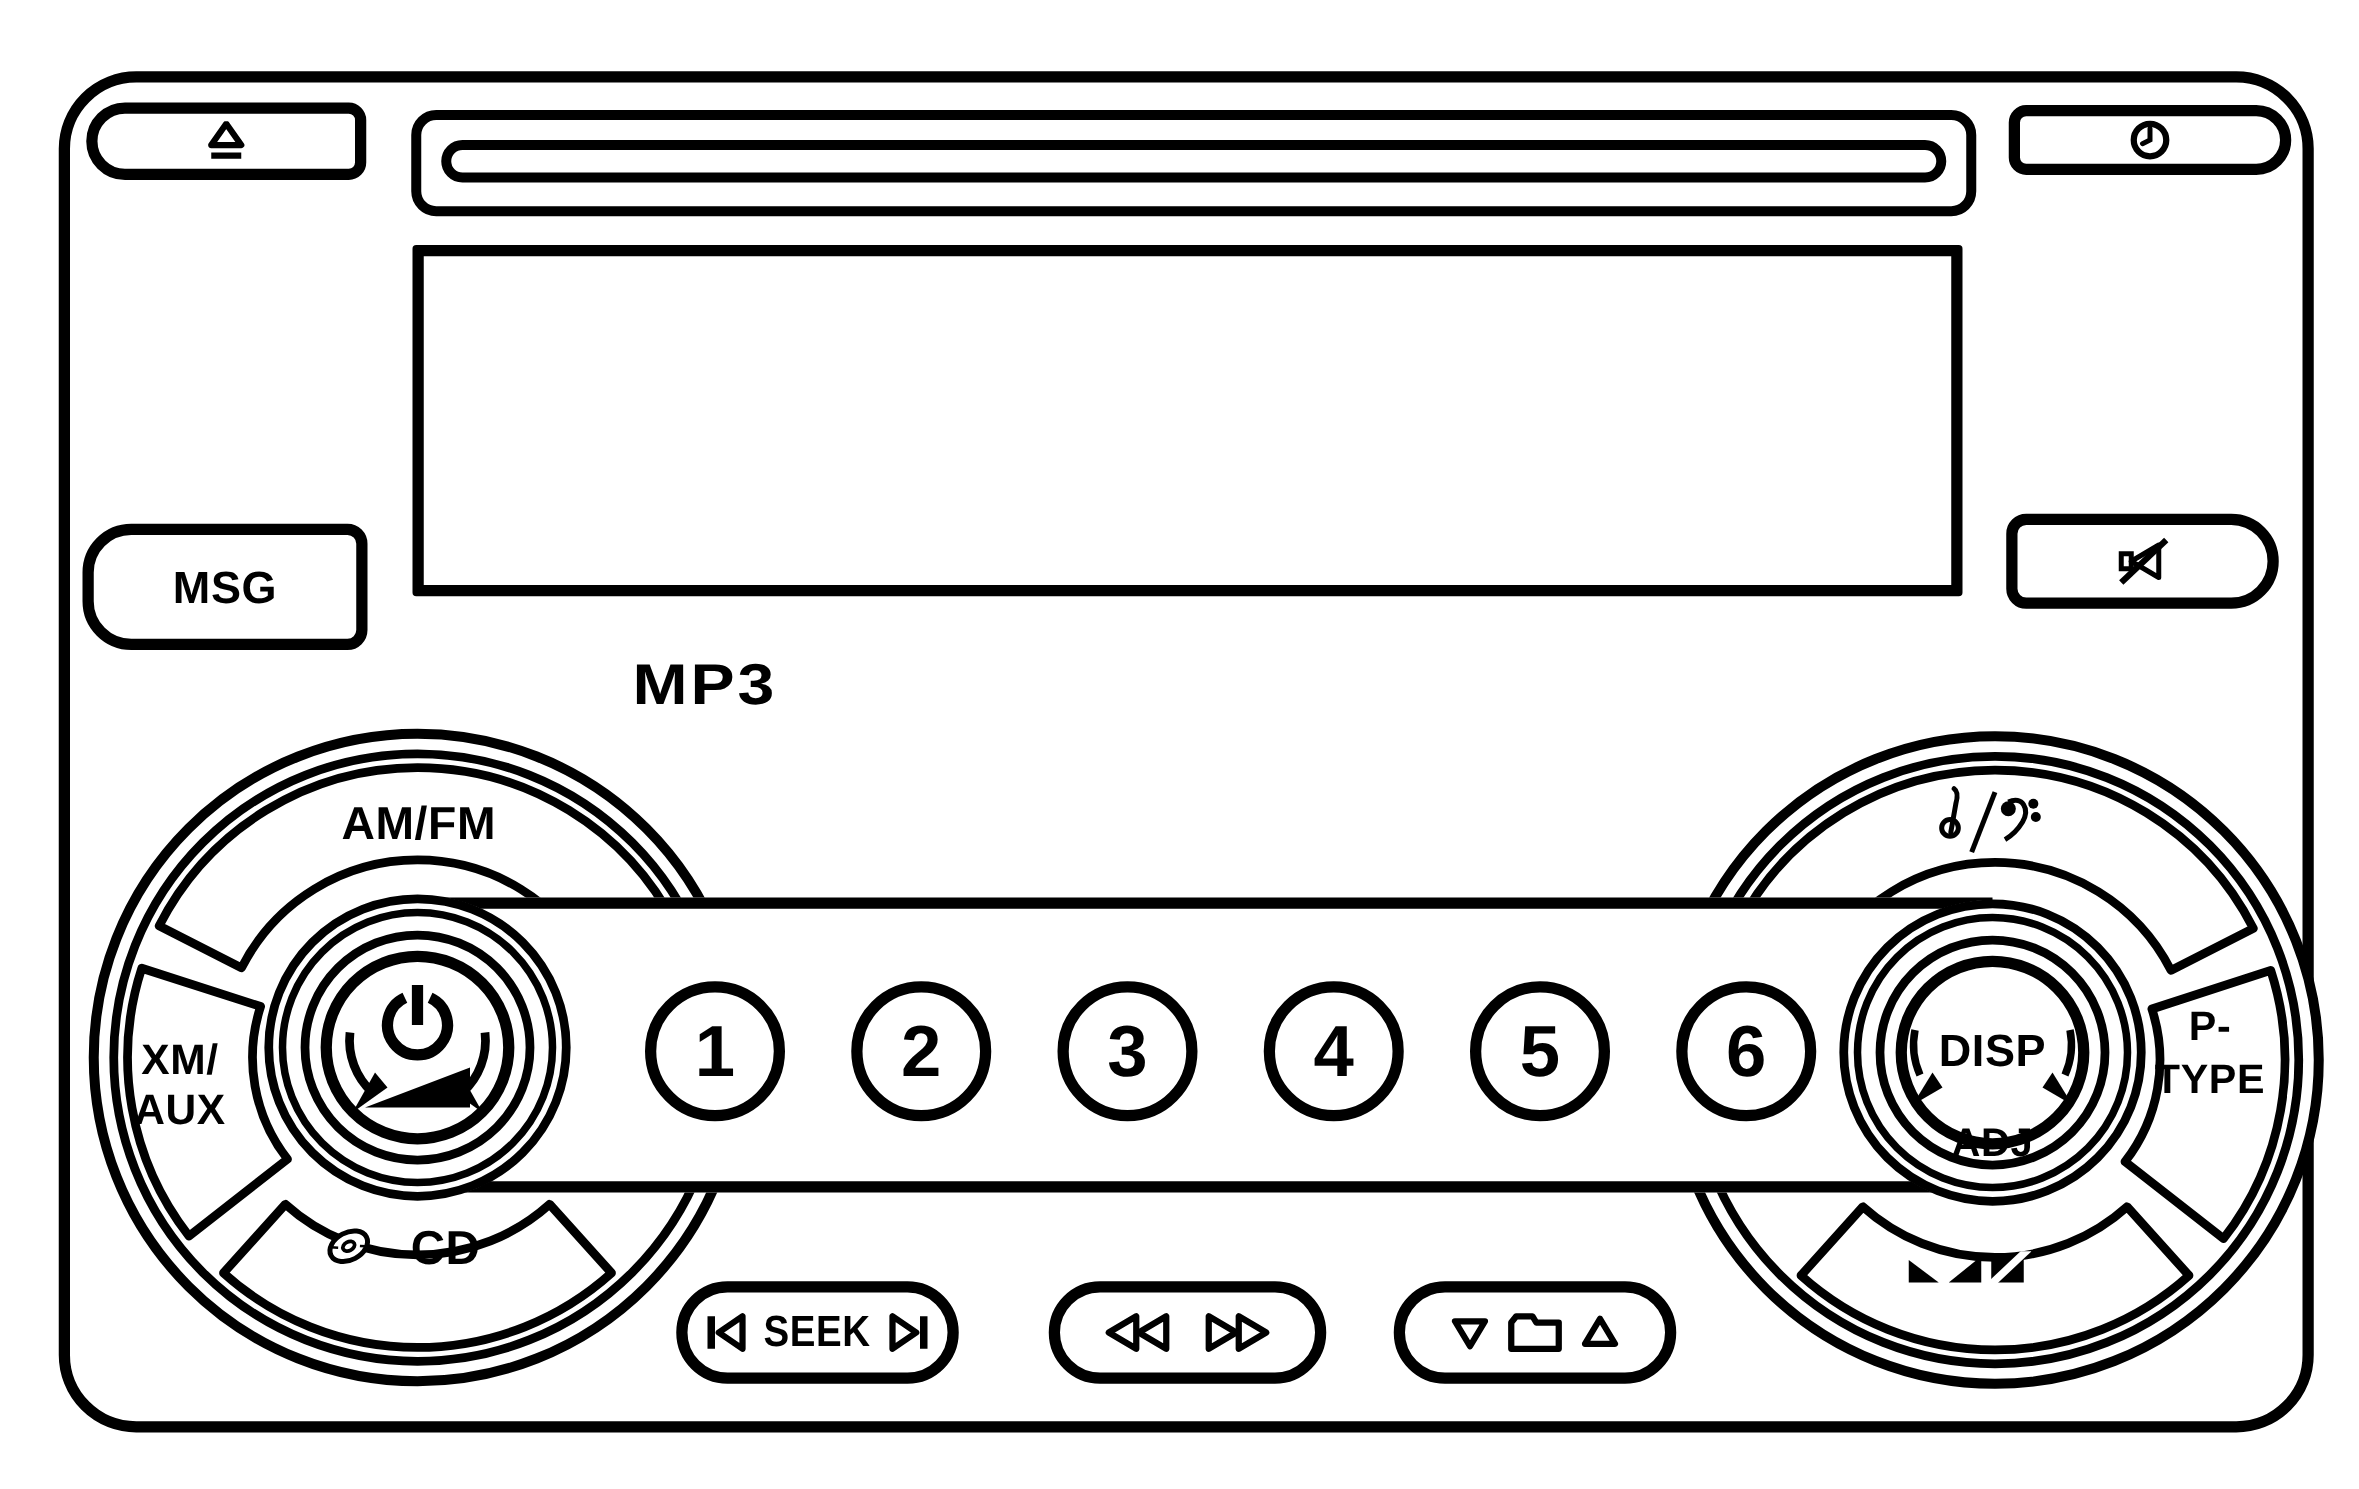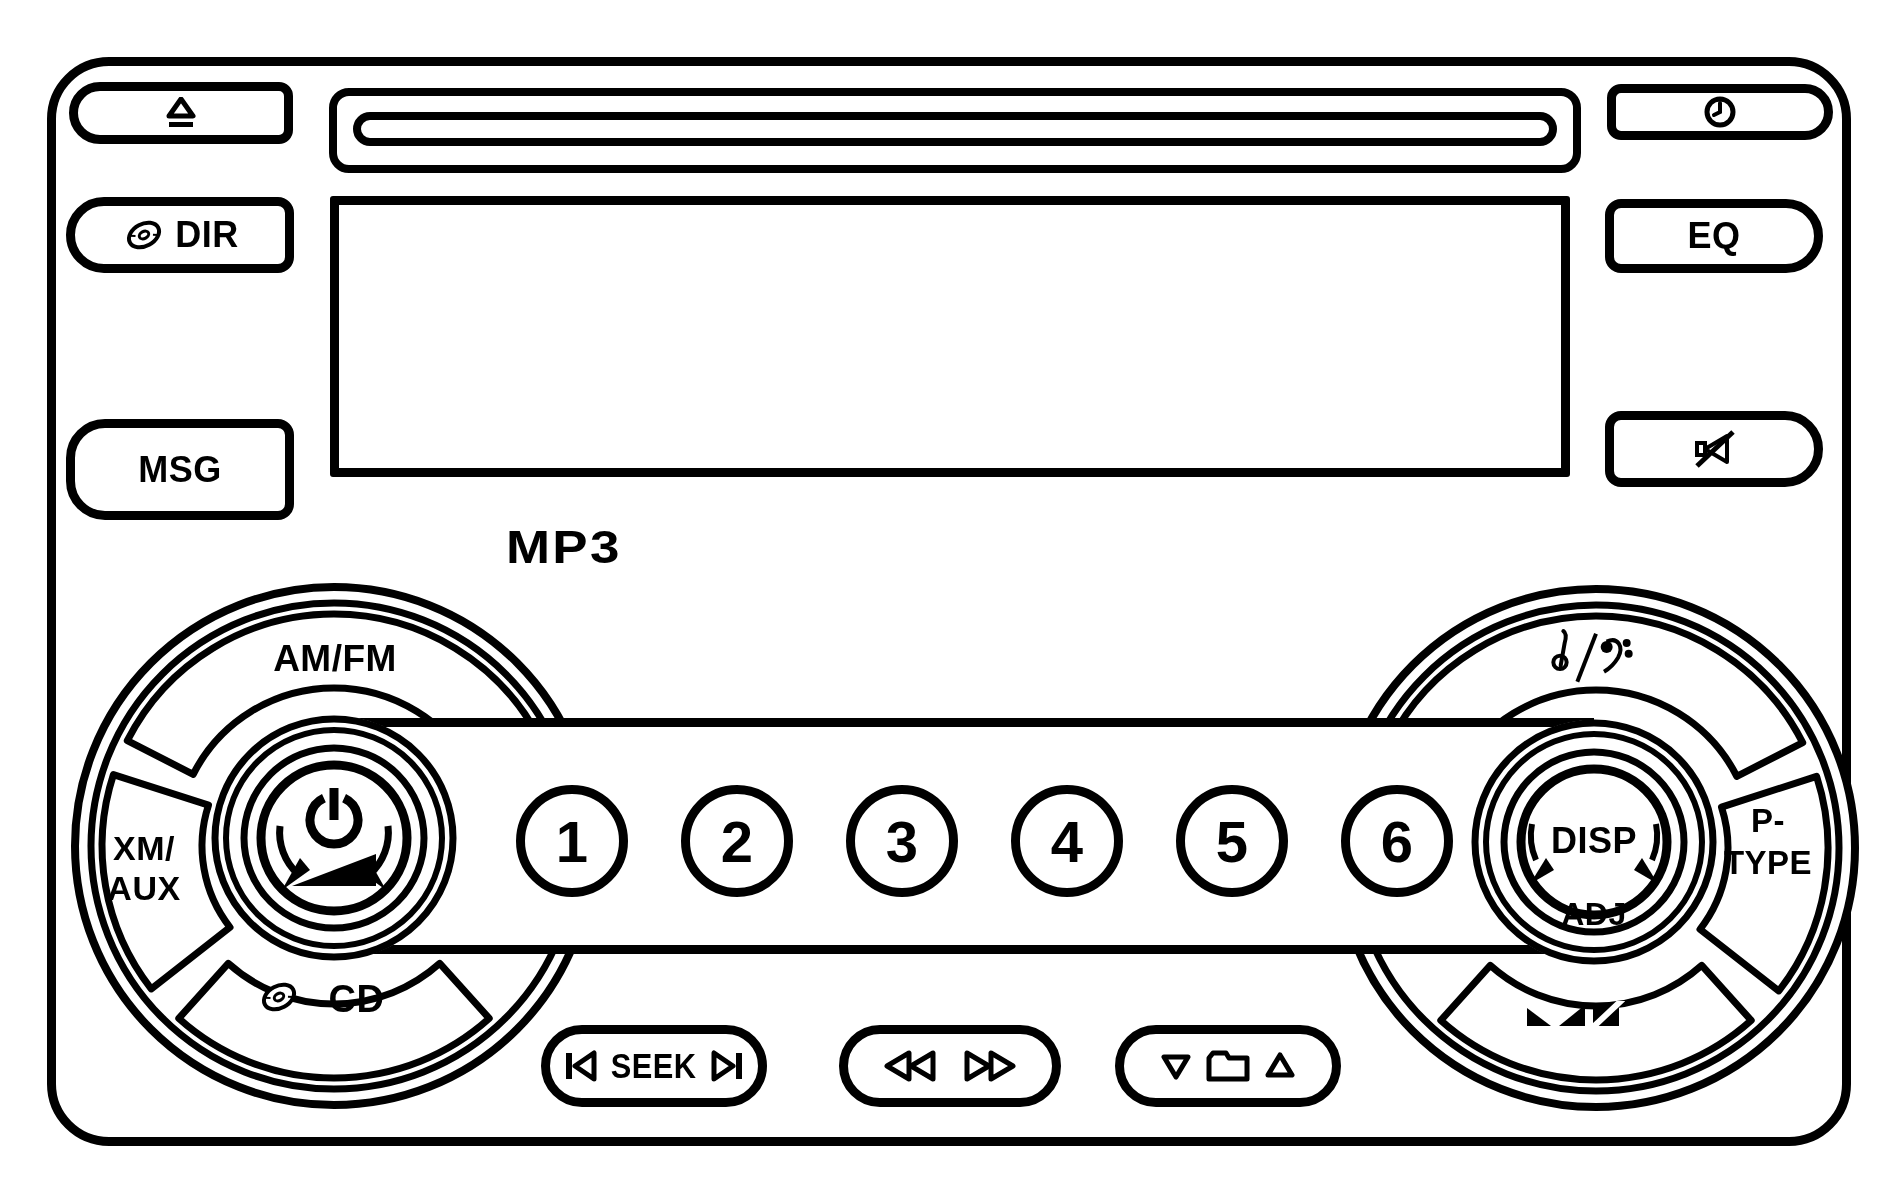--- a/index.html
+++ b/index.html
@@ -46,40 +46,26 @@
   <div class="slot-outer"></div>
   <div class="slot-inner"></div>
 
   <div class="cap" style="left:1607px;top:84px;width:226px;height:56px;border-radius:14px 28px 28px 14px;">
     <svg width="36" height="36" viewBox="0 0 36 36">
       <circle cx="18" cy="18" r="13" fill="#fff" stroke="#000" stroke-width="5"></circle>
       <path d="M18,9 L18,18 L12,21" fill="none" stroke="#000" stroke-width="4" stroke-linecap="round"></path>
     </svg>
   </div>
 
-  <div class="cap" style="left:66px;top:197px;width:228px;height:76px;border-radius:38px 16px 16px 38px;gap:8px;">
-    <svg width="46" height="38" viewBox="0 0 46 38">
-      <g transform="rotate(-28 23 19)">
-        <ellipse cx="23" cy="19" rx="16" ry="11" fill="#fff" stroke="#000" stroke-width="4"></ellipse>
-        <ellipse cx="23" cy="19" rx="5" ry="3.5" fill="#fff" stroke="#000" stroke-width="3"></ellipse>
-        <line x1="10" y1="13" x2="15" y2="16" stroke="#000" stroke-width="2"></line>
-        <line x1="31" y1="23" x2="36" y2="26" stroke="#000" stroke-width="2"></line>
-      </g>
-    </svg>
-    <span class="lbl" style="font-size:36px;">DIR</span>
-  </div>
 
 
   <div class="cap" style="left:66px;top:419px;width:228px;height:101px;border-radius:39px 16px 16px 39px;">
     <span class="lbl" style="font-size:36px;">MSG</span>
   </div>
 
-  <div class="cap" style="left:1605px;top:199px;width:218px;height:74px;border-radius:16px 37px 37px 16px;">
-    <span class="lbl" style="font-size:36px;">EQ</span>
-  </div>
 
 
   <div class="cap" style="left:1605px;top:411px;width:218px;height:76px;border-radius:16px 38px 38px 16px;">
     <svg width="46" height="42" viewBox="0 0 46 42">
       <rect x="6" y="15" width="8" height="12" fill="#fff" stroke="#000" stroke-width="4"></rect>
       <polygon points="14,21 36,8 36,34" fill="#fff" stroke="#000" stroke-width="4" stroke-linejoin="round"></polygon>
       <line x1="6" y1="38" x2="42" y2="4" stroke="#000" stroke-width="5"></line>
     </svg>
   </div>
 

